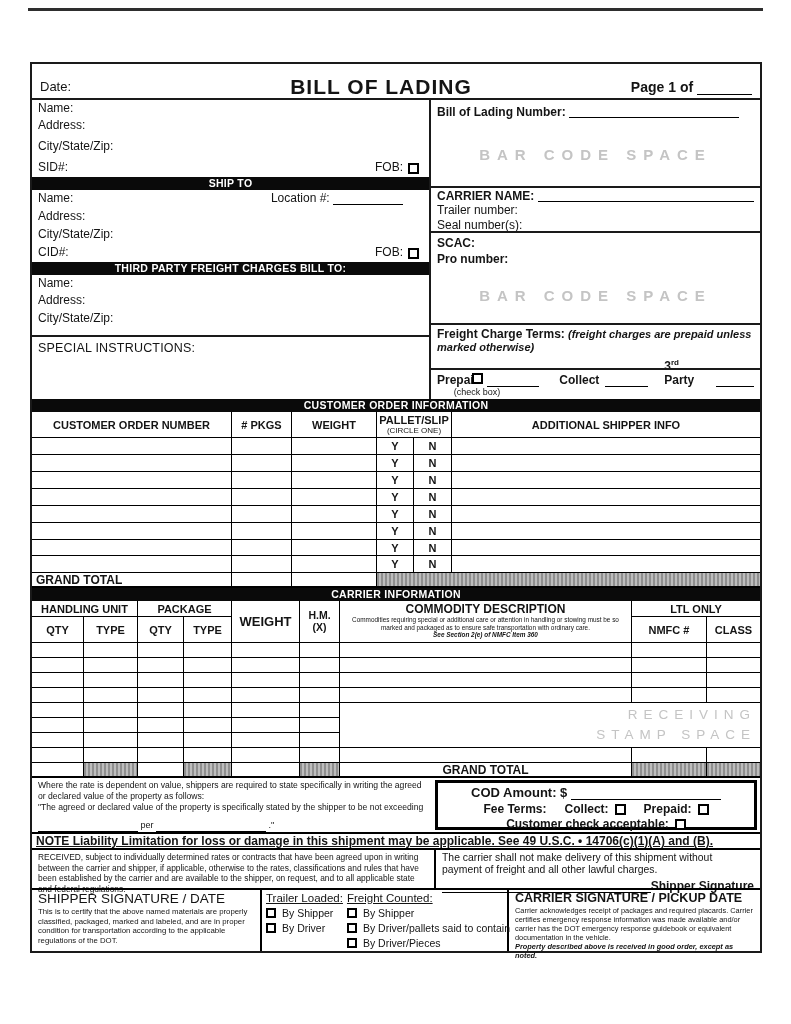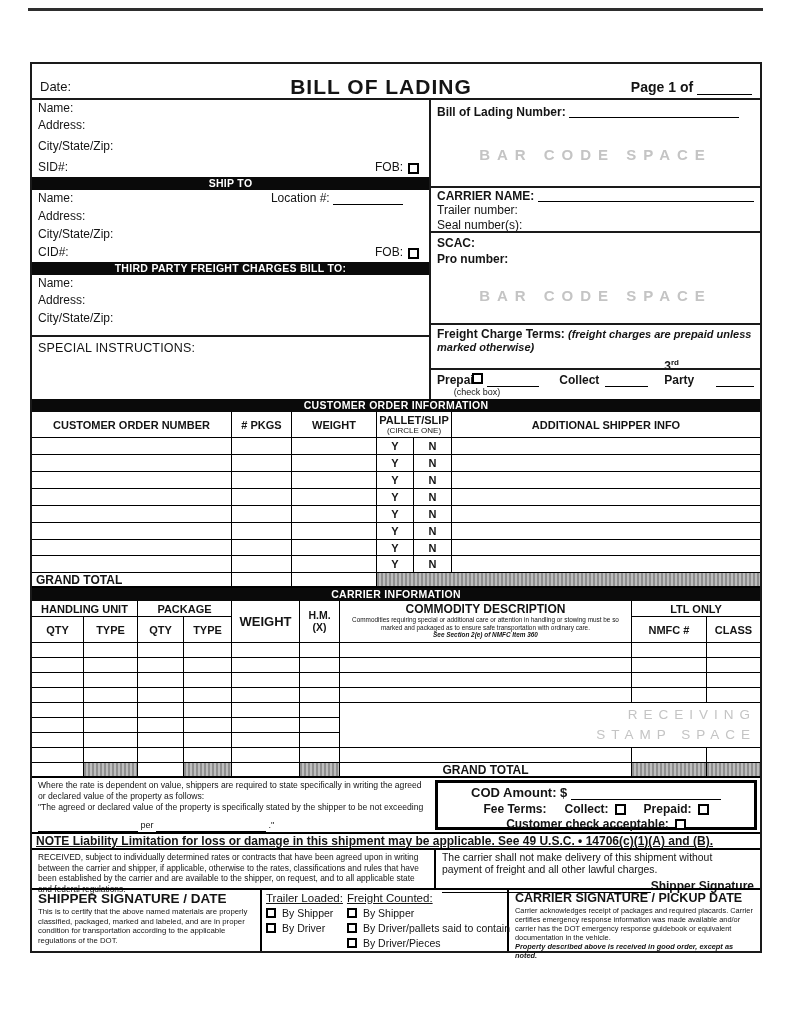--- a/index.html
+++ b/index.html
@@ -101,21 +101,21 @@
   .cod-l3 { font-size:12px; margin-top:1px; display:flex; justify-content:center; gap:6px; align-items:center; }
   .noterow { height:18px; border-top:2px solid #000; border-bottom:2px solid #000; font-weight:bold; font-size:12px; padding-left:4px; display:flex; align-items:center;text-decoration:underline; }
   .recrow { height:38px; display:flex; }
   .rec-left { width:402px; padding:2px 6px; font-size:8.4px; line-height:1.25; }
   .rec-right { flex:1; border-left:2px solid #000; padding:2px 6px 0 6px; font-size:10.4px; line-height:1.2; display:flex; flex-direction:column; }
   .sigline { display:flex; align-items:flex-end; margin-top:2px; }
   .sigline .bl { flex:1; }
   .sigline b { font-size:12px; white-space:nowrap; }
   .sigrow { height:63px; display:flex; border-top:2px solid #000; }
   .sbox1 { width:228px; padding:1px 6px; }
-  .sbox1 .st { font-weight:bold; font-size:13.5px; }
+  .sbox1 .st { font-weight:normal; font-size:13.5px; }
   .sbox1 .sx { font-size:7.8px; line-height:1.25; margin-top:1px; }
   .sbox2 { width:249px; border-left:2px solid #000; border-right:2px solid #000; display:flex; padding:2px 4px; gap:4px; }
   .chkcol { font-size:10.5px; }
   .chkcol .chh { text-decoration:underline; font-size:11.5px; margin-bottom:3px; white-space:nowrap; }
   .chk-item { display:flex; align-items:center; gap:6px; margin-top:3px; white-space:nowrap; }
   .tcol { width:82px; } .fcol { flex:1; }
   .sbox3 { flex:1; padding:1px 6px; }
   .sbox3 .st { font-weight:bold; font-size:12.5px; }
   .sbox3 .sx { font-size:7.4px; line-height:1.22; margin-top:1px; }
   .sbox3 .sxb { font-size:7.4px; font-weight:bold; font-style:italic; line-height:1.22; }

